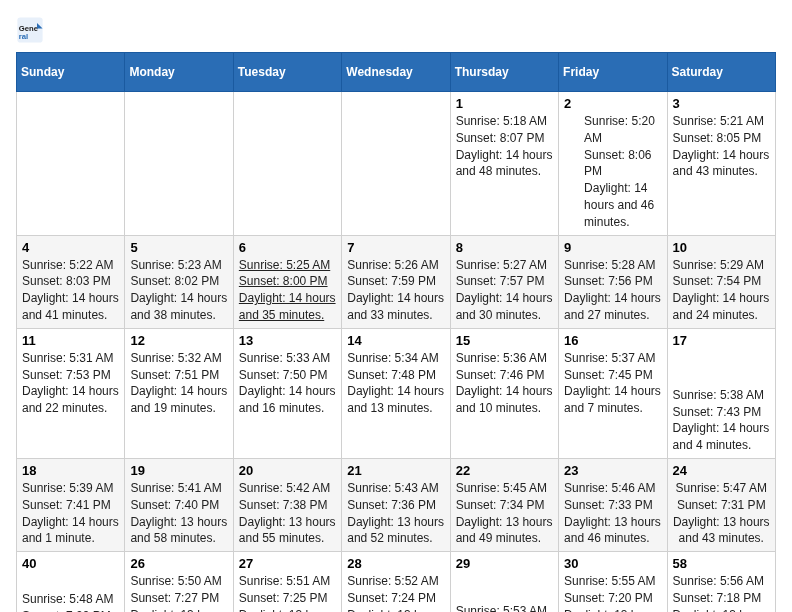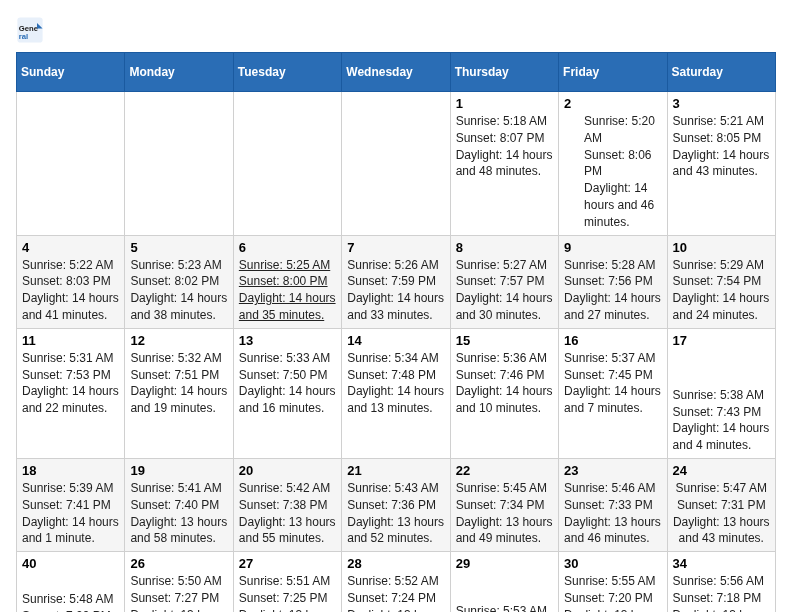--- a/index.html
+++ b/index.html
@@ -303,20 +303,20 @@
 Sunset: 7:22 PM
 Daylight: 13 hours and 28 minutes.</div>
         </td>
         <td>
           <div class="day-number">30</div>
           <div class="day-info" style="white-space: pre-line;">Sunrise: 5:55 AM
 Sunset: 7:20 PM
 Daylight: 13 hours and 25 minutes.</div>
         </td>
         <td>
-          <div class="day-number">34</div>
+          <div class="day-number">58</div>
           <div class="day-info" style="white-space: pre-line;">Sunrise: 5:56 AM
 Sunset: 7:18 PM
 Daylight: 13 hours and 22 minutes.</div>
         </td>
       </tr>
     </tbody>
 </table>
 
 </body></html>

